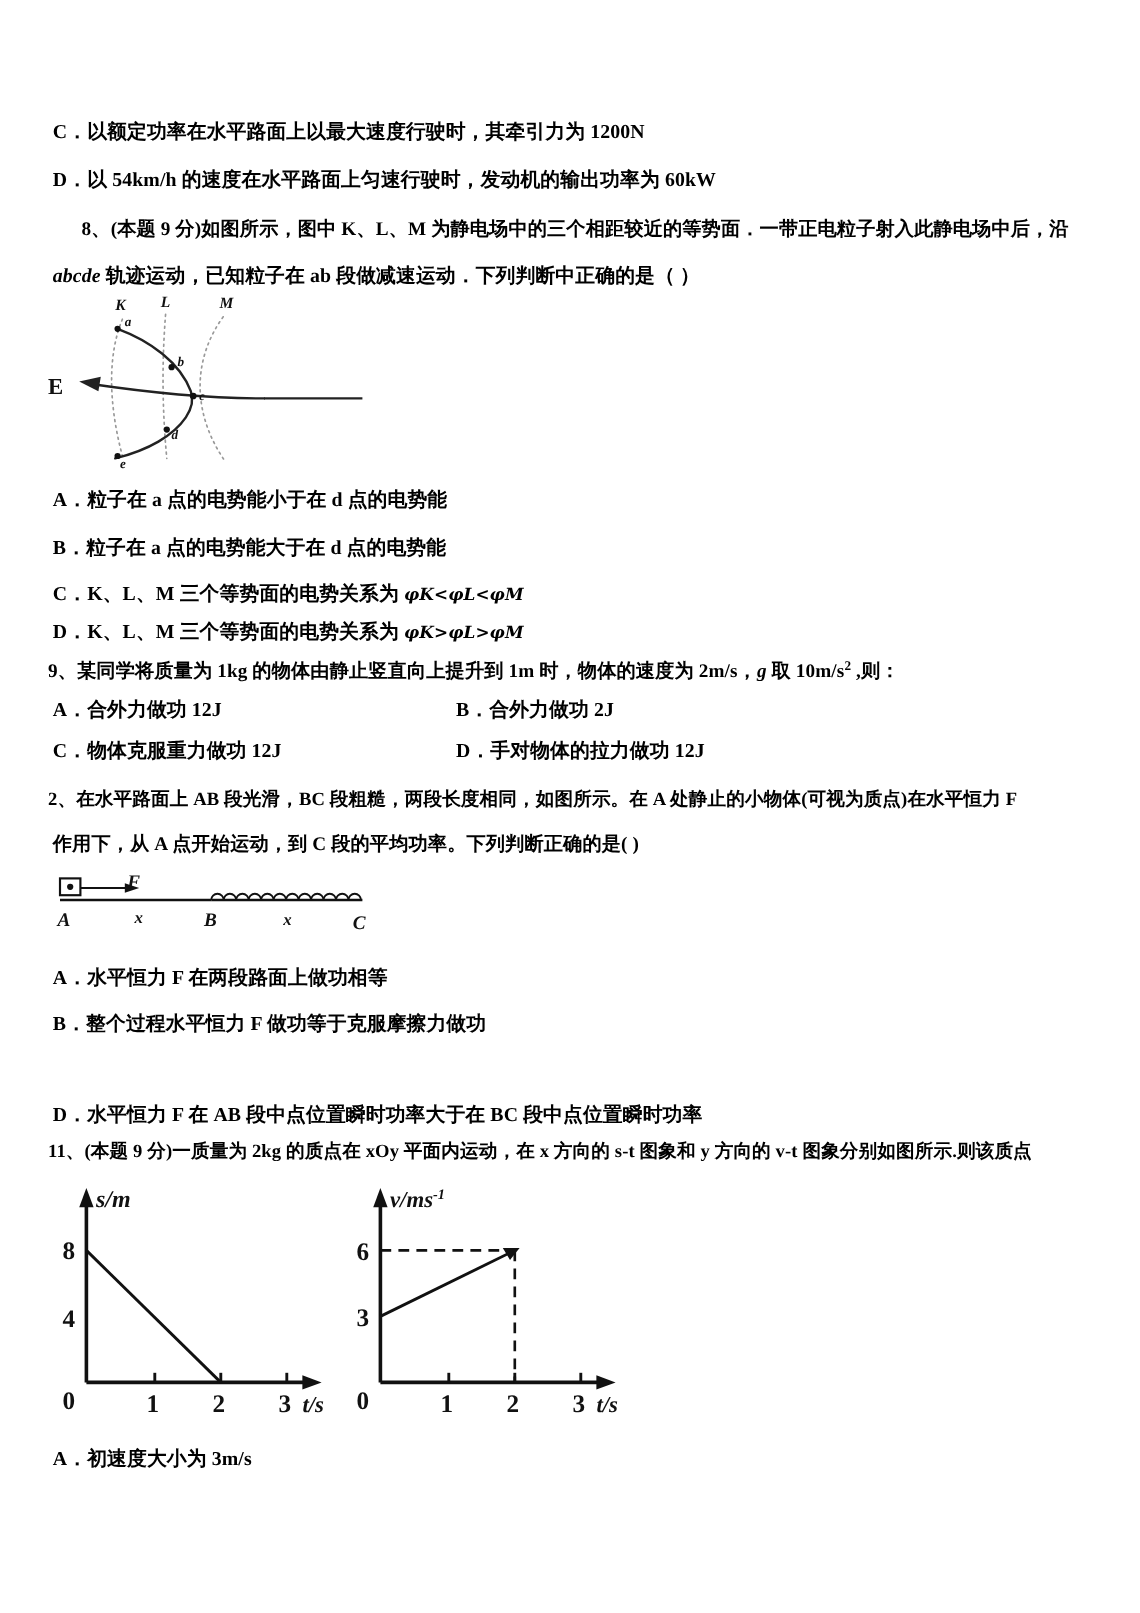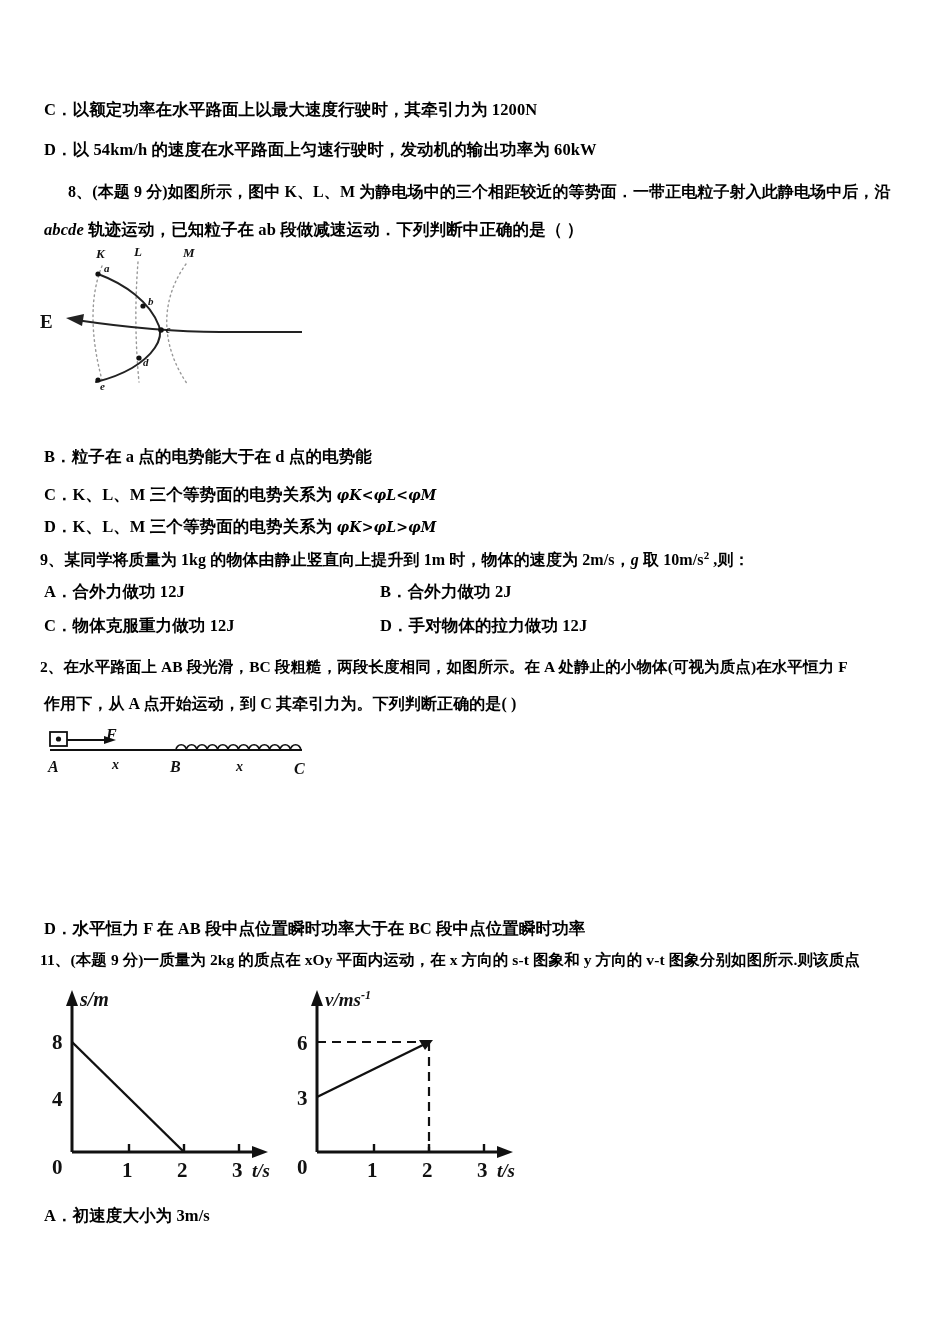--- a/index.html
+++ b/index.html
@@ -105,39 +105,40 @@
       <text class="fig-text-ital" x="64" y="32" font-size="11">a</text>
       <text class="fig-text-ital" x="108" y="65" font-size="11">b</text>
       <text class="fig-text-ital" x="126" y="93" font-size="10">c</text>
       <text class="fig-text-ital" x="103" y="126" font-size="11">d</text>
       <text class="fig-text-ital" x="60" y="150" font-size="11">e</text>
 
       <text class="fig-text" x="0" y="88" font-size="19">E</text>
     </svg>
   </div>
 
+  <div class="line" style="left:44px; top:395px;">A．粒子在 a 点的电势能小于在 d 点的电势能</div>
   <div class="line" style="left:44px; top:473px;">
     <span>C．K、L、M 三个等势面的电势关系为 </span><span class="gr" style="font-size:14px;">φK&lt;φL&lt;φM</span>
   </div>
   <div class="line" style="left:44px; top:435px;">B．粒子在 a 点的电势能大于在 d 点的电势能</div>
   <div class="line" style="left:44px; top:505px;">
     <span>D．K、L、M 三个等势面的电势关系为 </span><span class="gr" style="font-size:14px;">φK&gt;φL&gt;φM</span>
   </div>
 
   <div class="line" style="left:40px; top:537px; font-size:16px;">
     <span>9、某同学将质量为 1kg 的物体由静止竖直向上提升到 1m 时，物体的速度为 2m/s，</span><span class="it">g</span><span> 取 10m/s</span><span class="sup">2</span><span> ,则：</span>
   </div>
 
   <div class="line" style="left:44px; top:570px;">A．合外力做功 12J</div>
   <div class="line" style="left:380px; top:570px;">B．合外力做功 2J</div>
   <div class="line" style="left:44px; top:604px;">C．物体克服重力做功 12J</div>
   <div class="line" style="left:380px; top:604px;">D．手对物体的拉力做功 12J</div>
 
   <div class="line" style="left:40px; top:645px; font-size:15.5px;">2、在水平路面上 AB 段光滑，BC 段粗糙，两段长度相同，如图所示。在 A 处静止的小物体(可视为质点)在水平恒力 F</div>
-  <div class="line" style="left:44px; top:682px; font-size:16px;">作用下，从 A 点开始运动，到 C 其牵引力为。下列判断正确的是(      )</div>
+  <div class="line" style="left:44px; top:682px; font-size:16px;">作用下，从 A 点开始运动，到 C 段的平均功率。下列判断正确的是(      )</div>
 
   <div id="fig-track">
     <svg width="300" height="58" viewBox="0 0 300 58">
 
       <rect x="6" y="8" width="17" height="14" fill="#fff" stroke="#111" stroke-width="1.8"></rect>
       <circle cx="14.5" cy="15" r="2.6" fill="#111"></circle>
 
       <line x1="23" y1="16" x2="64" y2="16" stroke="#111" stroke-width="1.8"></line>
       <polygon points="72,16 60,12 60,20" fill="#111"></polygon>
 
@@ -161,20 +162,22 @@
 
       <text class="fig-text-ital" x="62" y="16" font-size="16">F</text>
       <text class="fig-text-ital" x="4" y="48" font-size="16">A</text>
       <text class="fig-text-ital" x="126" y="48" font-size="16">B</text>
       <text class="fig-text-ital" x="250" y="50" font-size="16">C</text>
       <text class="fig-text-ital" x="68" y="45" font-size="14">x</text>
       <text class="fig-text-ital" x="192" y="47" font-size="14">x</text>
     </svg>
   </div>
 
+  <div class="line" style="left:44px; top:793px;">A．水平恒力 F 在两段路面上做功相等</div>
+  <div class="line" style="left:44px; top:831px;">B．整个过程水平恒力 F 做功等于克服摩擦力做功</div>
   <div class="line" style="left:44px; top:907px;">D．水平恒力 F 在 AB 段中点位置瞬时功率大于在 BC 段中点位置瞬时功率</div>
 
   <div class="line" style="left:40px; top:938px; font-size:15.5px;">11、(本题 9 分)一质量为 2kg 的质点在 xOy 平面内运动，在 x 方向的 s-t 图象和 y 方向的 v-t 图象分别如图所示.则该质点</div>
 
   <div id="fig-graphs">
     <svg width="510" height="205" viewBox="0 0 510 205">
 
       <g>
 
         <line x1="28" y1="168" x2="28" y2="18" stroke="#111" stroke-width="3"></line>

